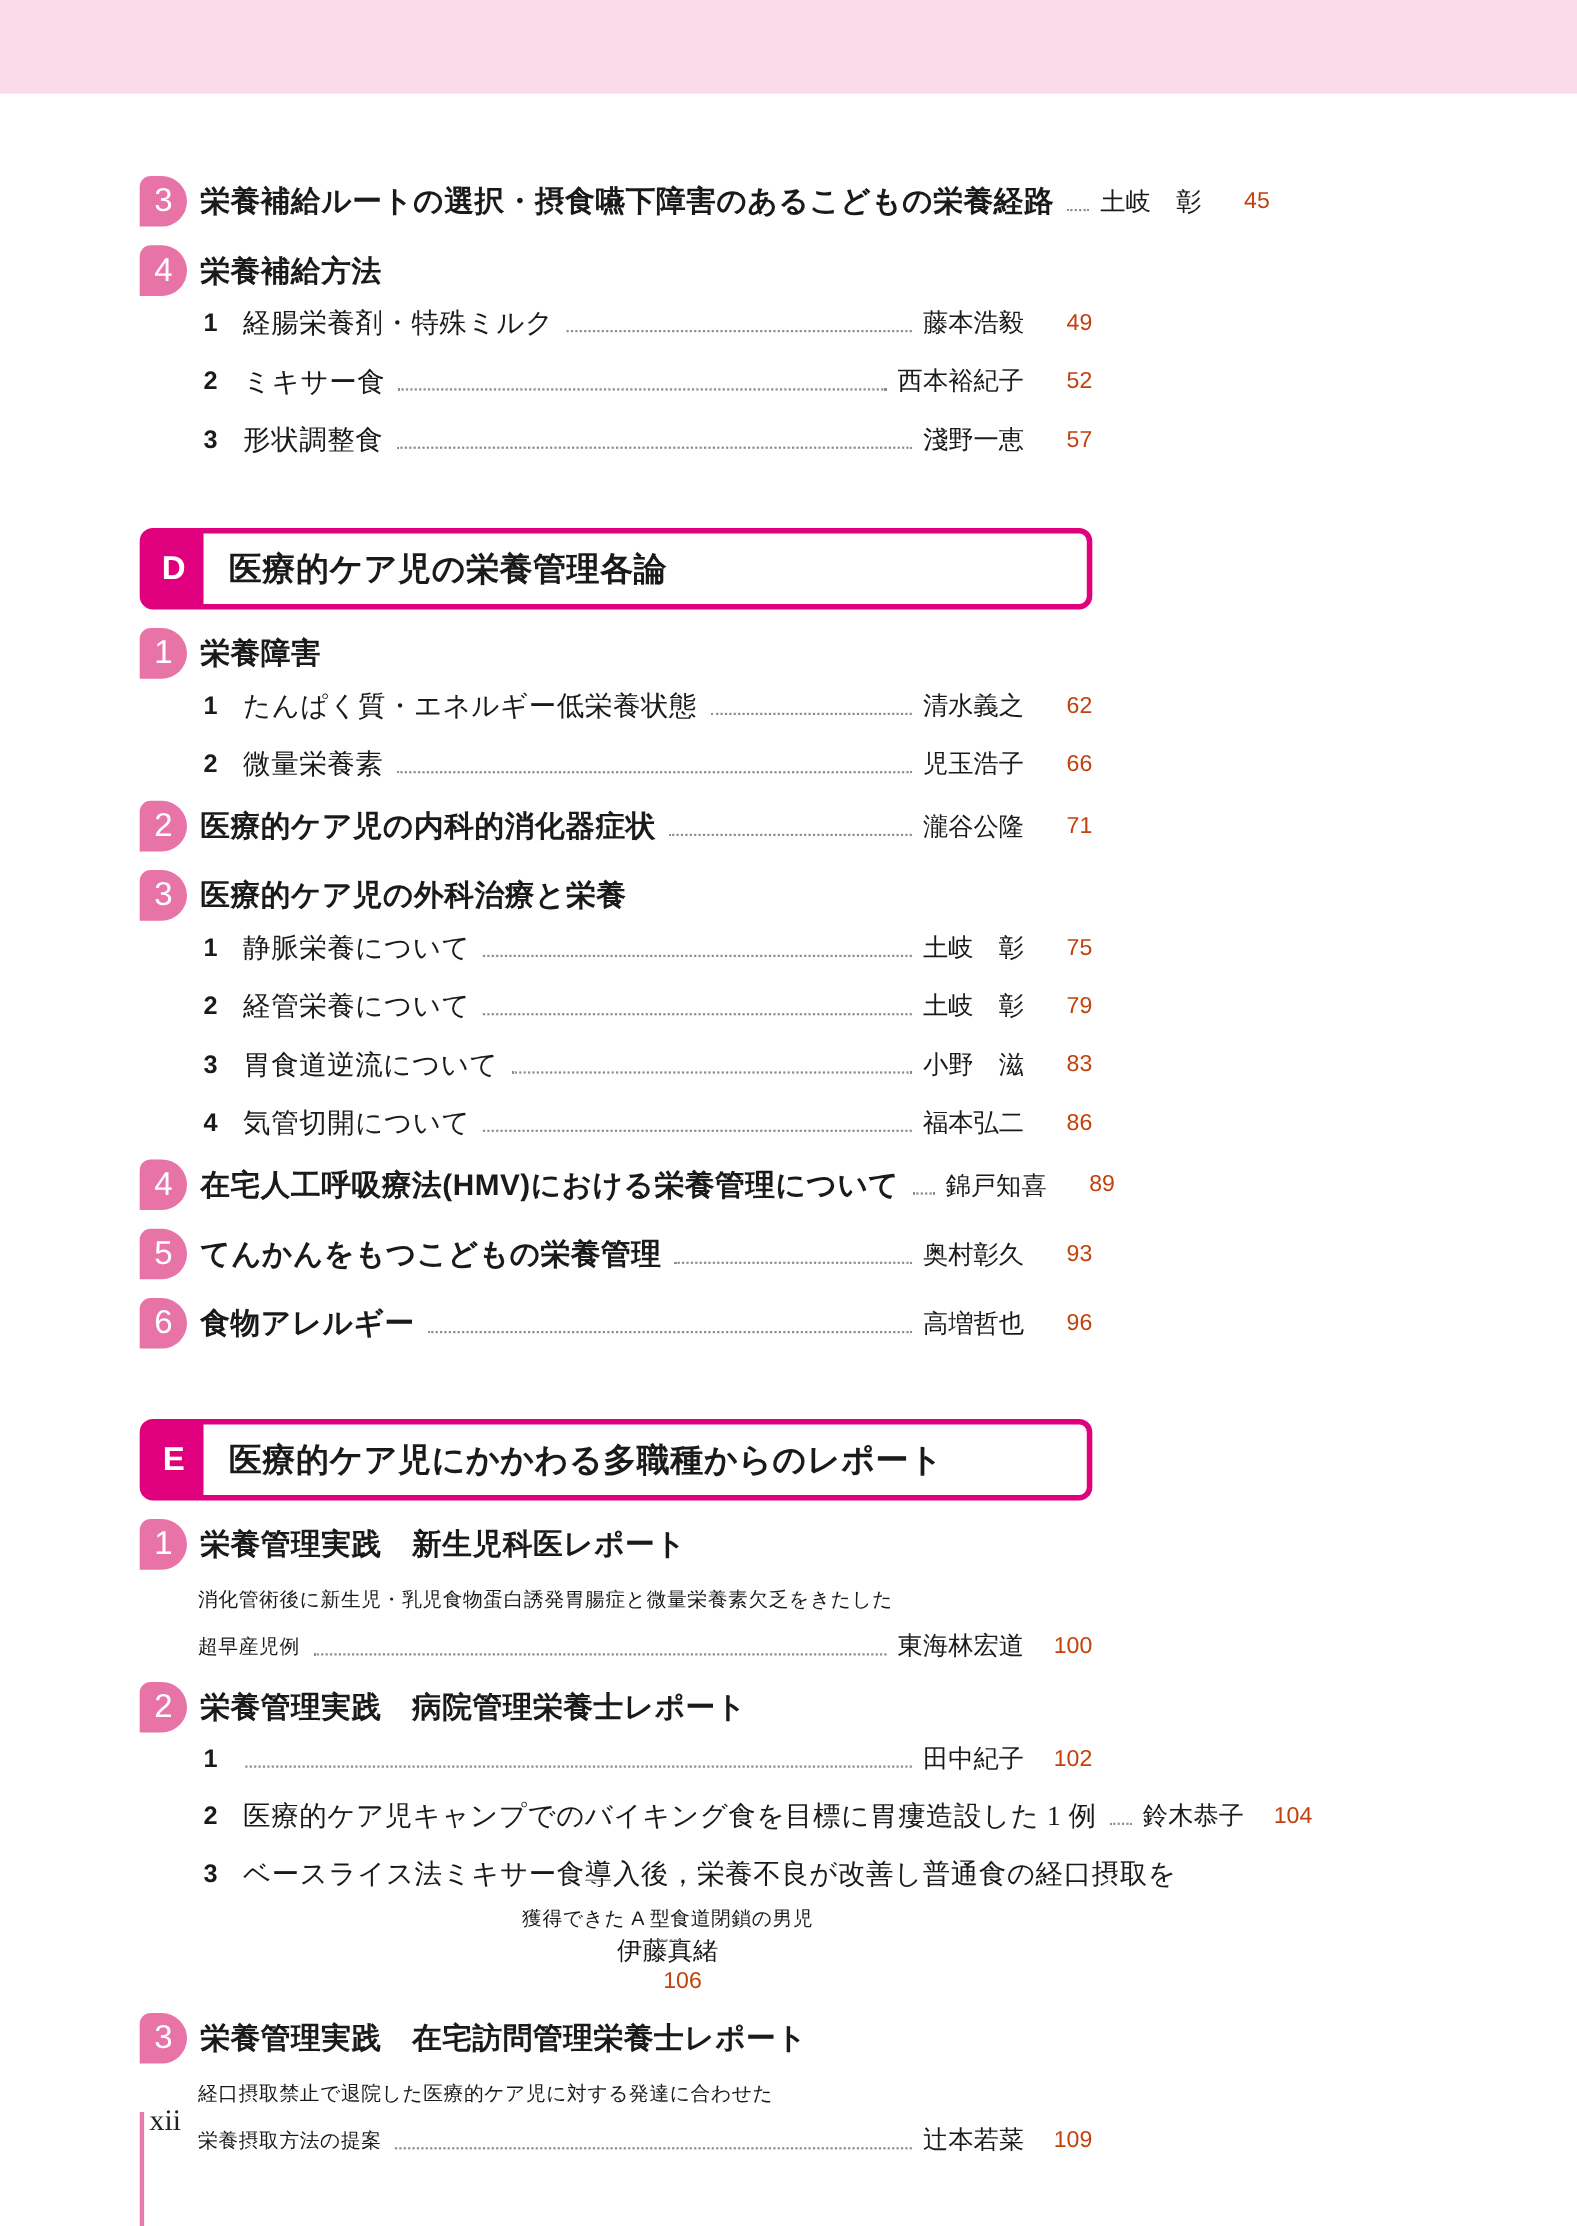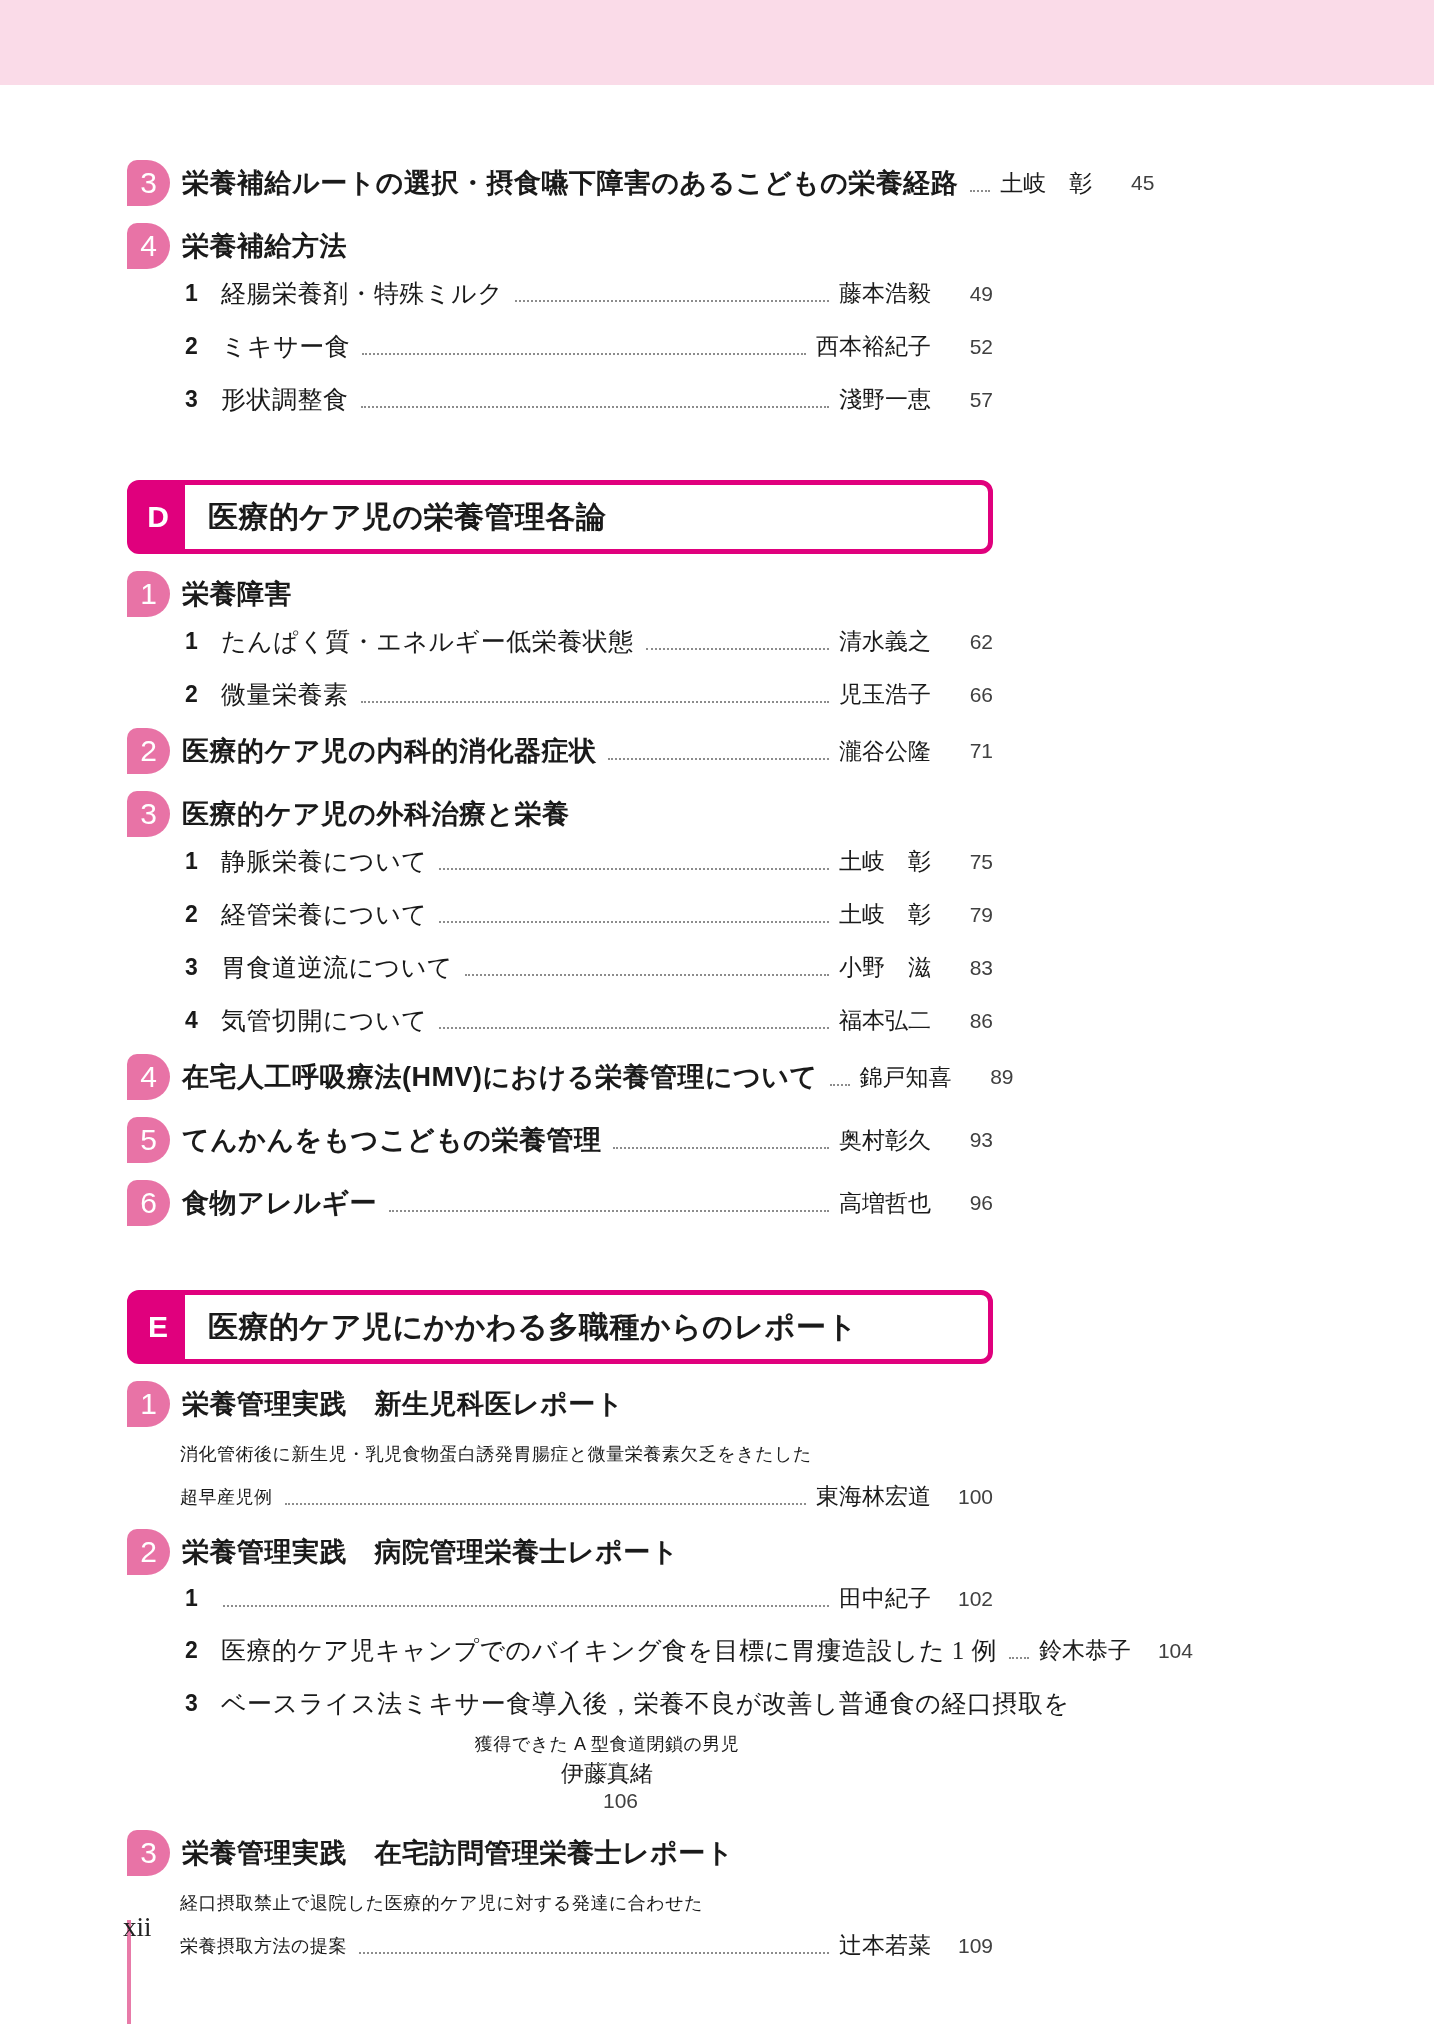--- a/index.html
+++ b/index.html
@@ -23,36 +23,36 @@
     background:#e873a6;color:#fff;display:flex;align-items:center;justify-content:center;
     font-size:30px;font-weight:400;line-height:1;
   }
   .major-title{margin-left:12px;font-size:27px;font-weight:600;letter-spacing:0.5px;white-space:nowrap;}
   .sub-num{flex:none;width:26px;font-size:23px;font-weight:700;text-align:left;}
   .sub-title{margin-left:10px;font-size:25px;font-weight:500;letter-spacing:0.5px;white-space:nowrap;font-family:Liberation Serif, serif;}
   .cont-title{font-size:18px;font-weight:500;letter-spacing:0.5px;white-space:nowrap;}
 
   .leader{flex:1;border-bottom:2px dotted #8c8c8c;height:1px;margin:0 10px 0 12px;position:relative;top:7px;min-width:20px;}
   .author{flex:none;font-size:23px;font-weight:500;white-space:nowrap;}
-  .pagenum{flex:none;width:56px;text-align:right;font-size:21px;font-weight:400;color:#404040;margin-left:6px;}
+  .pagenum{flex:none;width:56px;text-align:right;font-size:21px;font-weight:400;color:#c2410c;margin-left:6px;}
 
   .section-header{
     margin-top:64px;position:relative;border:5px solid #e0007d;border-radius:12px;
     height:64px;background:#fff;display:flex;align-items:center;
   }
   .section-letter{
     position:absolute;left:-1px;top:-1px;bottom:-1px;width:54px;background:#e0007d;color:#fff;
     display:flex;align-items:center;justify-content:center;font-size:30px;font-weight:700;
     border-radius:7px 0 0 7px;
   }
   .section-title{margin-left:76px;font-size:30px;font-weight:700;letter-spacing:0.5px;white-space:nowrap;}
 
   .footer-bar{position:absolute;left:127px;top:1920px;width:4px;height:104px;background:#e87ba9;}
   .footer-pagenum{
-    position:absolute;left:123px;top:1912px;font-family:"Liberation Serif","DejaVu Serif",serif;
+    position:absolute;left:136px;top:1912px;font-family:"Liberation Serif","DejaVu Serif",serif;
     font-size:27px;color:#222;
   }
 </style>
 </head>
 <body>
 
 <div class="page">
   <div class="top-band"></div>
   <div class="content">
       <div class="row row-major">

